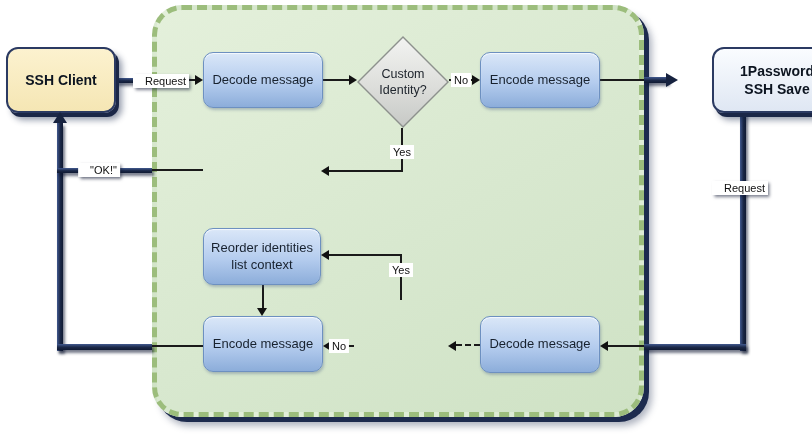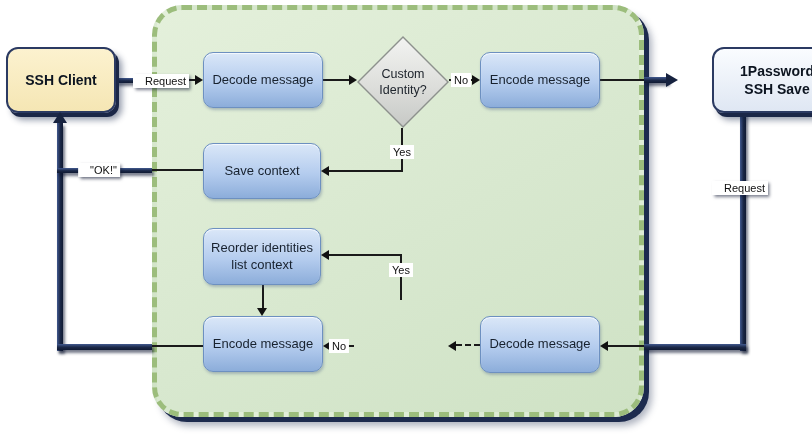--- a/index.html
+++ b/index.html
@@ -118,23 +118,20 @@
     <span>1Password</span>
     <span>SSH Save</span>
   </div>
 
   <div class="pnode" style="left:203px;top:52px;width:120px;height:56px">
     <span>Decode message</span>
   </div>
   <div class="pnode" style="left:480px;top:52px;width:120px;height:56px">
     <span>Encode message</span>
   </div>
-  <div class="pnode" style="left:203px;top:143px;width:118px;height:56px">
-    <span>Save context</span>
-  </div>
   <div class="pnode" style="left:203px;top:228px;width:118px;height:57px">
     <span>Reorder identities list context</span>
   </div>
   <div class="pnode" style="left:203px;top:316px;width:120px;height:56px">
     <span>Encode message</span>
   </div>
   <div class="pnode" style="left:480px;top:316px;width:120px;height:57px">
     <span>Decode message</span>
   </div>
 

